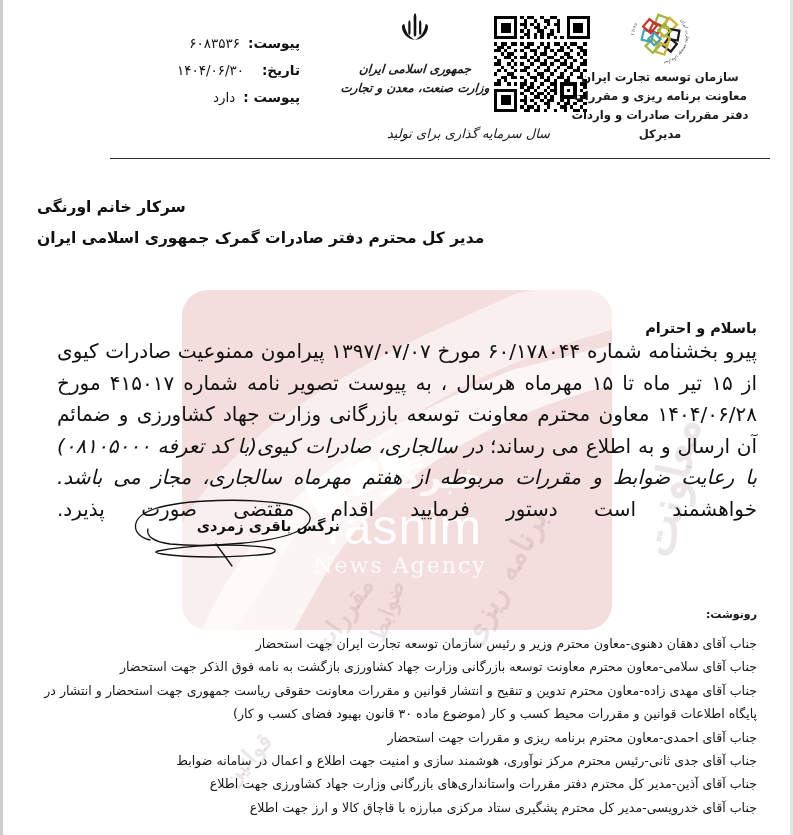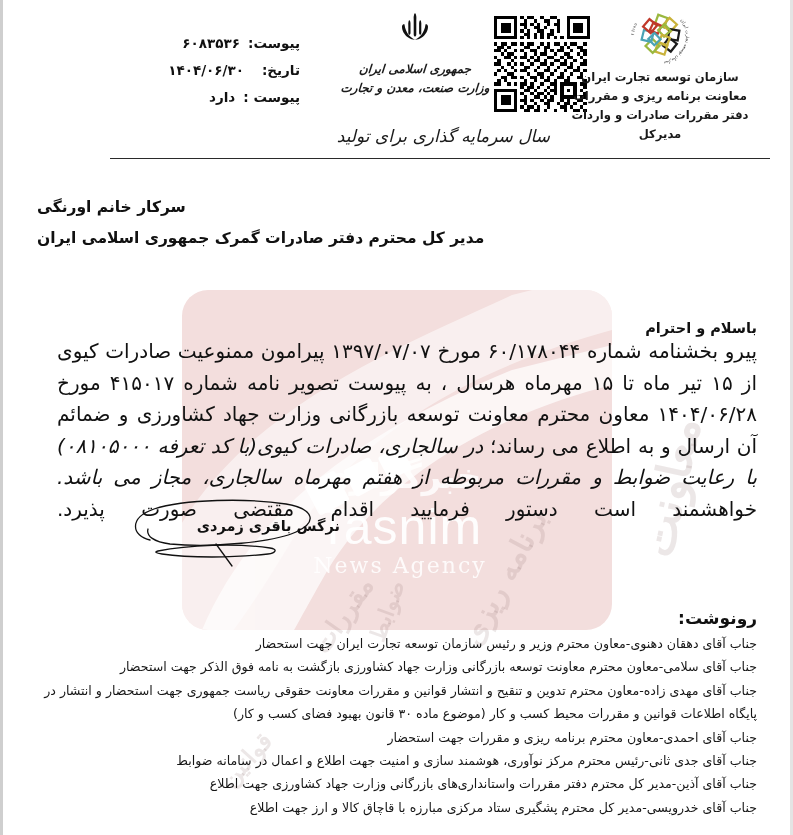--- a/index.html
+++ b/index.html
@@ -26,21 +26,21 @@
 
   
   .meta{
     position:absolute;right:493px;top:30px;width:190px;
     direction:rtl;text-align:right;
     font-size:13.5px;font-weight:bold;line-height:27px;
     letter-spacing:.2px;
   }
   .meta .row{display:flex;justify-content:flex-start;gap:8px;white-space:nowrap;}
   .meta .lbl{min-width:48px;text-align:right;font-weight:bold;}
-  .meta .val{font-weight:bold;}
+  .meta .val{font-weight:normal;}
 
   
   .qr{position:absolute;left:494px;top:14px;width:96px;height:100px;}
   .qr svg{display:block;width:96px;height:100px;}
 
   
   .ministry{
     position:absolute;left:335px;top:8px;width:160px;
     text-align:center;direction:rtl;
   }
@@ -62,21 +62,21 @@
   .org .logo{height:64px;display:flex;align-items:center;justify-content:center;}
   .org .line{
     font-size:11.6px;line-height:19px;font-weight:bold;color:#1a1a1a;
     white-space:nowrap;
   }
 
   
   .slogan{
     position:absolute;right:243px;top:126px;
     font-family:"DejaVu Serif","Liberation Serif",serif;
-    font-size:17px;color:#1b1b1b;direction:rtl;white-space:nowrap;
+    font-size:13px;color:#1b1b1b;direction:rtl;white-space:nowrap;
     font-style:italic;
   }
 
   
   .rule{position:absolute;left:110px;top:158px;width:660px;height:1px;background:#2a2a2a;}
 
   
   .addressee{
     position:absolute;right:36px;top:192px;width:720px;
     direction:rtl;text-align:left;
@@ -103,21 +103,21 @@
   .sig{position:absolute;left:118px;top:496px;width:250px;height:80px;}
   .sig .name{
     position:absolute;right:28px;top:22px;
     direction:rtl;font-size:14.5px;font-weight:bold;color:#111;white-space:nowrap;
   }
   .sig svg{position:absolute;left:0;top:0;}
 
   
   .cc-title{
     position:absolute;right:36px;top:608px;
-    direction:rtl;font-size:17px;font-weight:bold;color:#111;
+    direction:rtl;font-size:11px;font-weight:bold;color:#111;
   }
   .cc-list{
     position:absolute;right:36px;top:632px;width:720px;
     direction:rtl;text-align:right;
     font-size:12.6px;line-height:23.4px;color:#161616;
   }
   .cc-list .item{white-space:normal;}
 
   
   .wm{position:absolute;left:0;top:0;width:793px;height:835px;pointer-events:none;}

